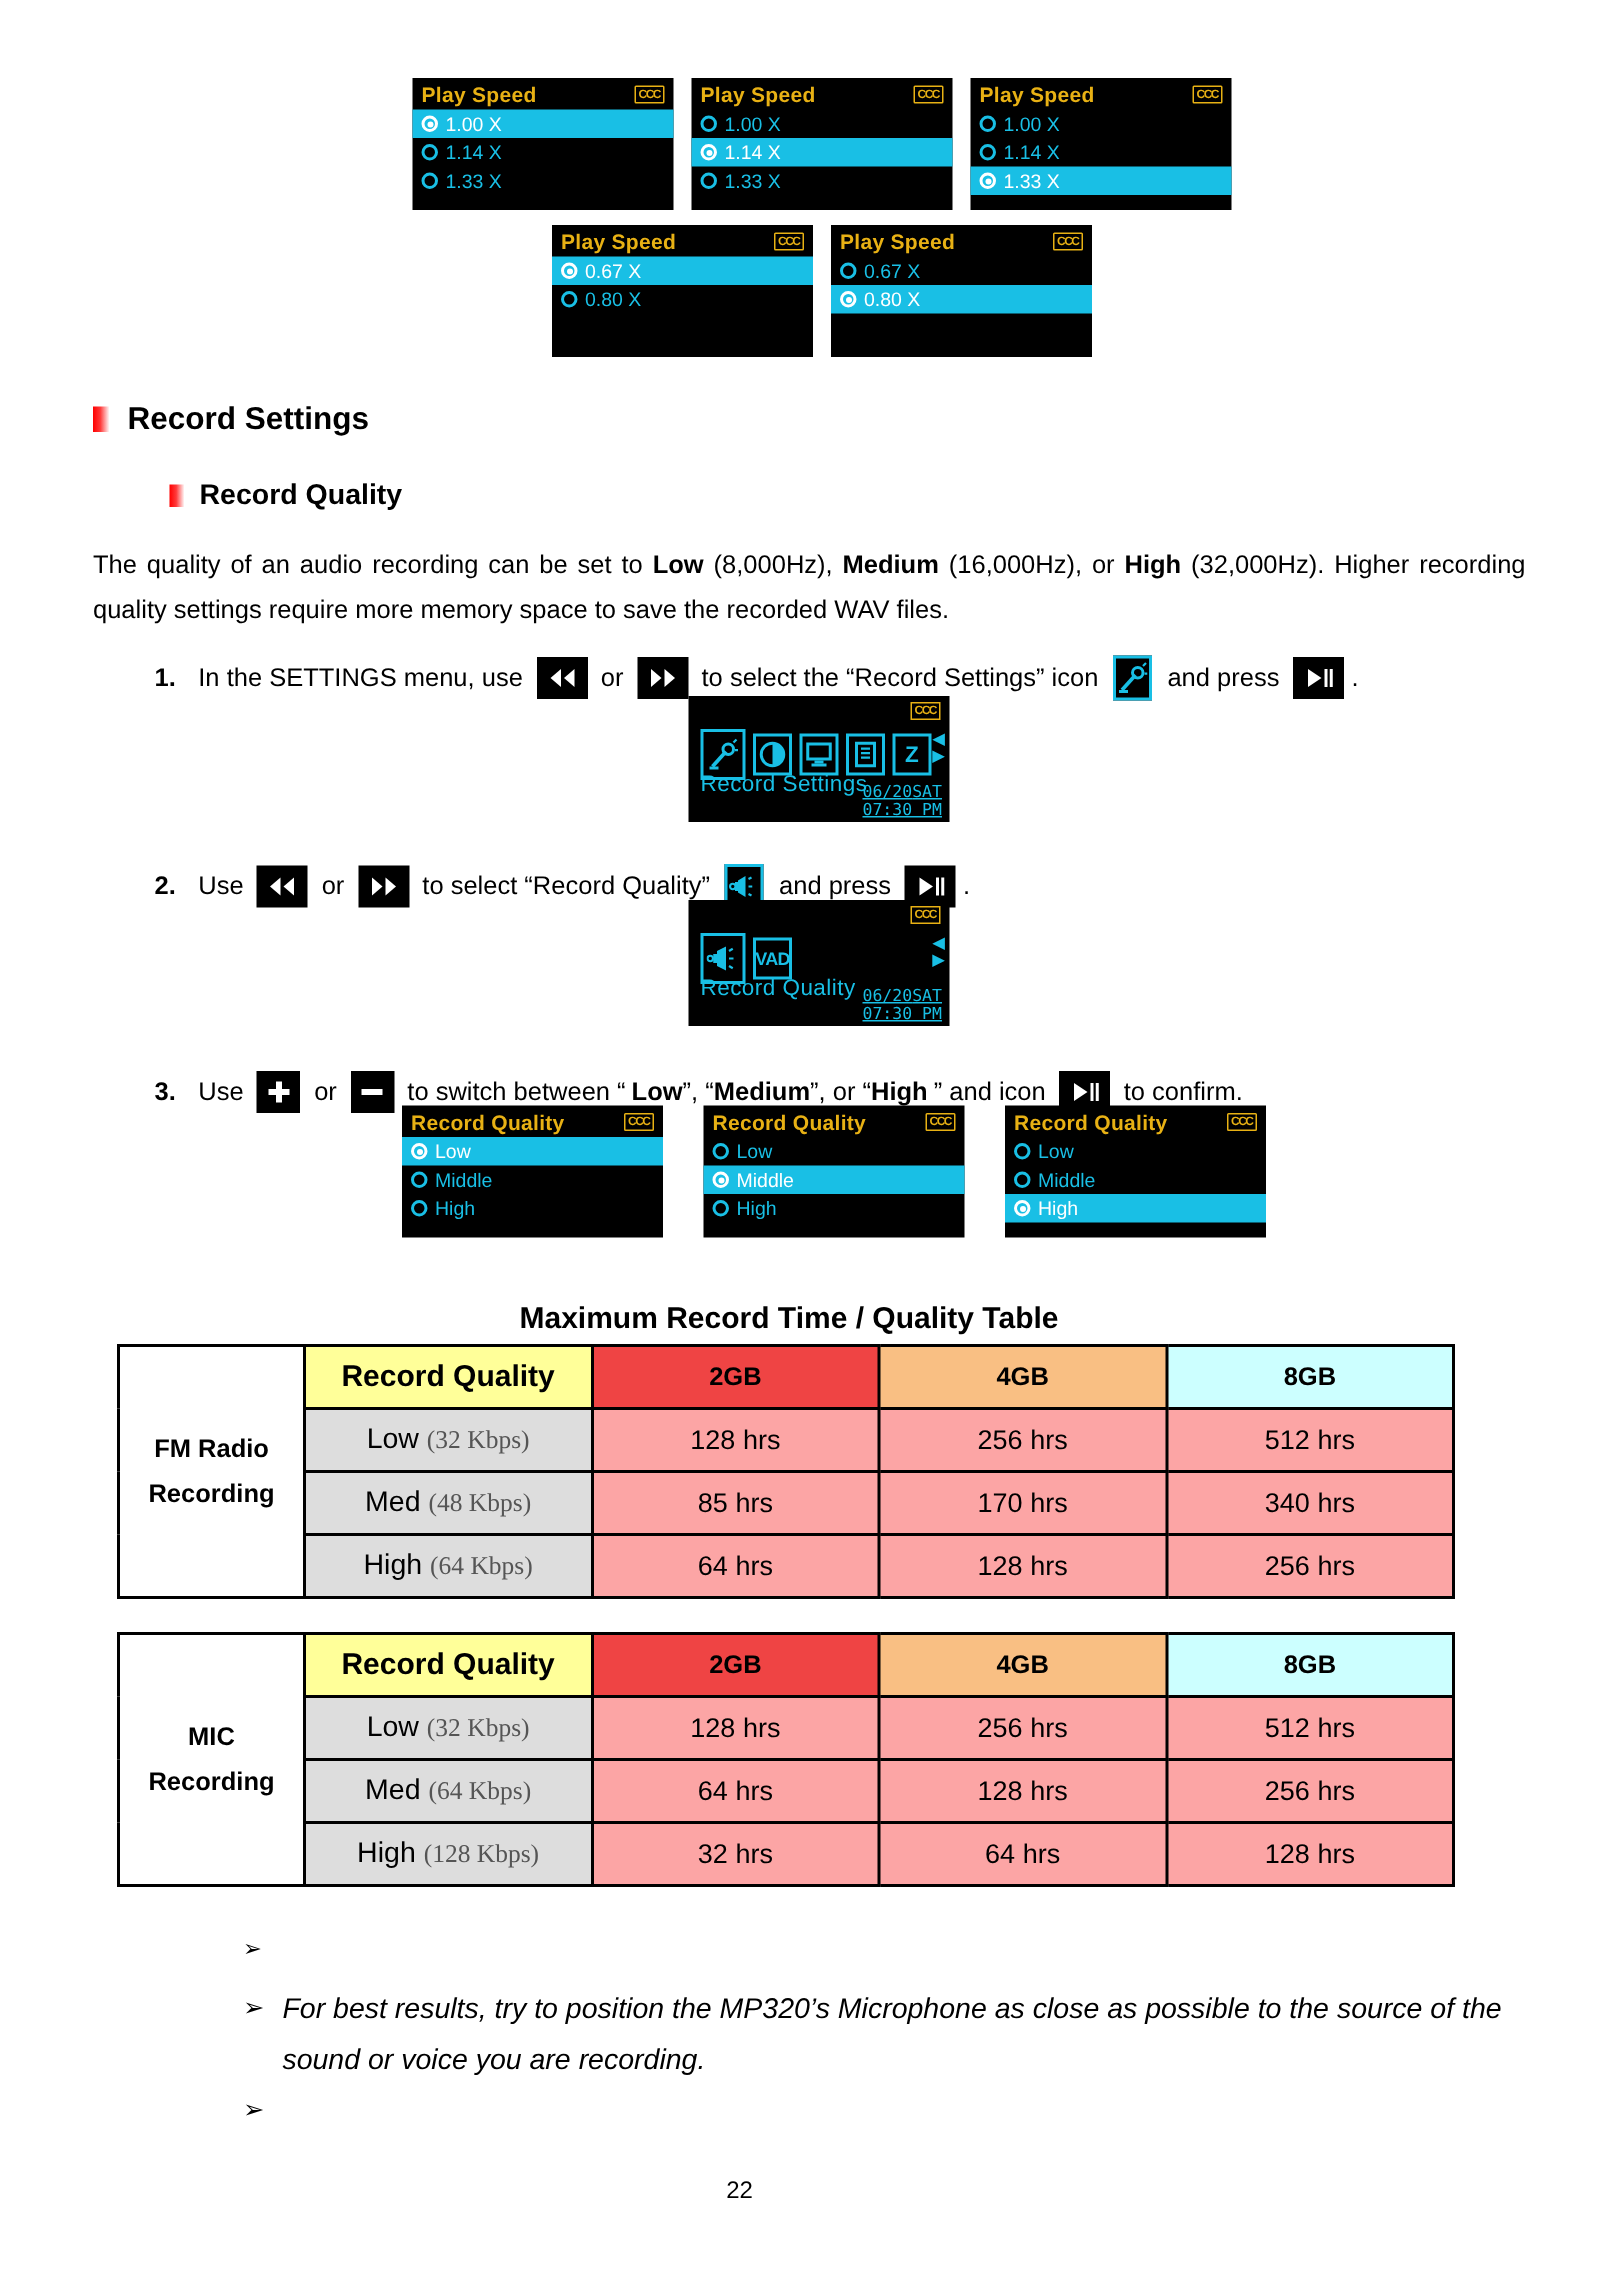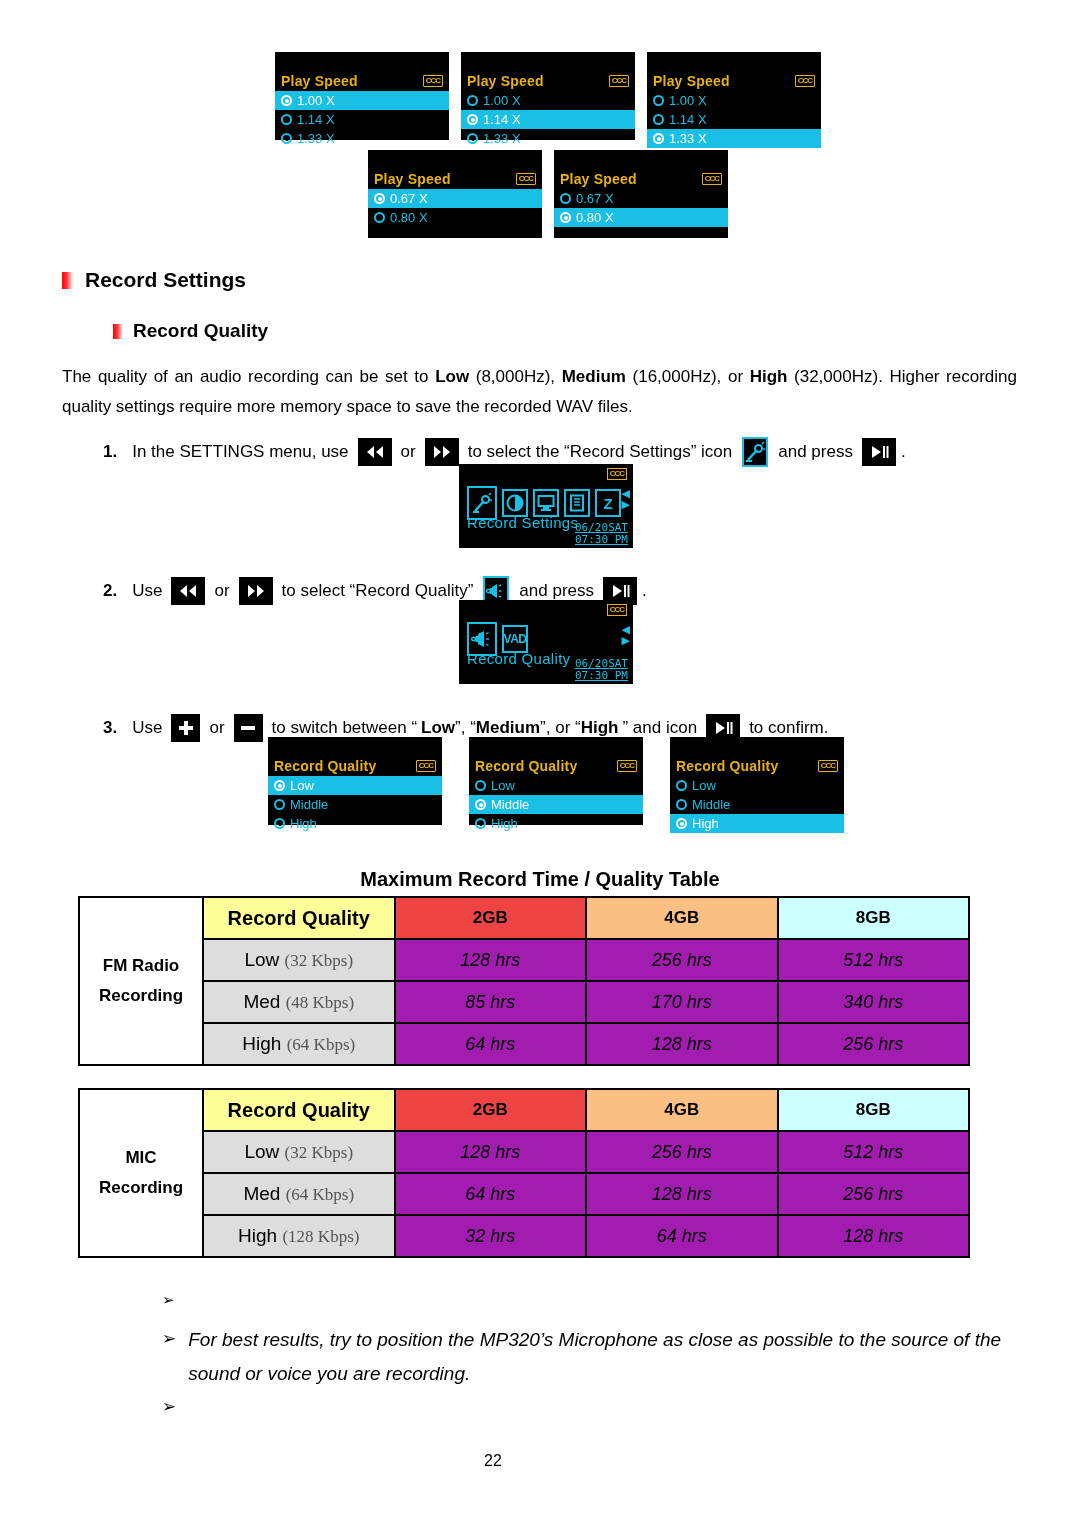--- a/index.html
+++ b/index.html
@@ -20,21 +20,21 @@
   .lcd {
     background: #000000;
     position: relative;
     box-sizing: border-box;
   }
   .lcd-title {
     color: #e8b114;
     font-size: 14px;
     font-weight: bold;
     letter-spacing: 0.2px;
-    padding: 21px 6px 2px 6px;
+    padding: 3px 6px 2px 6px;
     display: flex;
     justify-content: space-between;
     align-items: center;
   }
   .lcd-badge {
     color: #e8b114;
     border: 1px solid #e8b114;
     font-size: 8px;
     line-height: 8px;
     font-weight: bold;
@@ -282,21 +282,21 @@
     left: 268px;
     top: 737px;
     display: flex;
     gap: 27px;
   }
   .quality-screen { width: 174px; height: 88px; }
 
   
   #table-title {
     position: absolute;
-    left: 18px;
+    left: 4px;
     top: 868px;
     width: 1044px;
     text-align: center;
     font-size: 20px;
     font-weight: bold;
   }
   .rec-table {
     position: absolute;
     border-collapse: collapse;
     table-layout: fixed;
@@ -319,21 +319,21 @@
     line-height: 30px;
   }
   .rec-table td.hq {
     background: #ffff99;
     font-weight: bold;
     font-size: 20px;
   }
   .rec-table td.h2 { background: #ef4444; font-weight: bold; font-size: 17px; }
   .rec-table td.h4 { background: #f9bf83; font-weight: bold; font-size: 17px; }
   .rec-table td.h8 { background: #ccffff; font-weight: bold; font-size: 17px; }
-  .rec-table td.data { background: #a21caf; font-style: italic; }
+  .rec-table td.data { background: #fca5a5; }
   .rec-table td.qlabel {
     background: #dddddd;
     font-size: 19px;
     font-family: "Liberation Sans", sans-serif;
   }
   .rec-table td.qlabel .kb {
     font-family: "Liberation Serif", serif;
     color: #555;
     font-size: 17px;
   }

